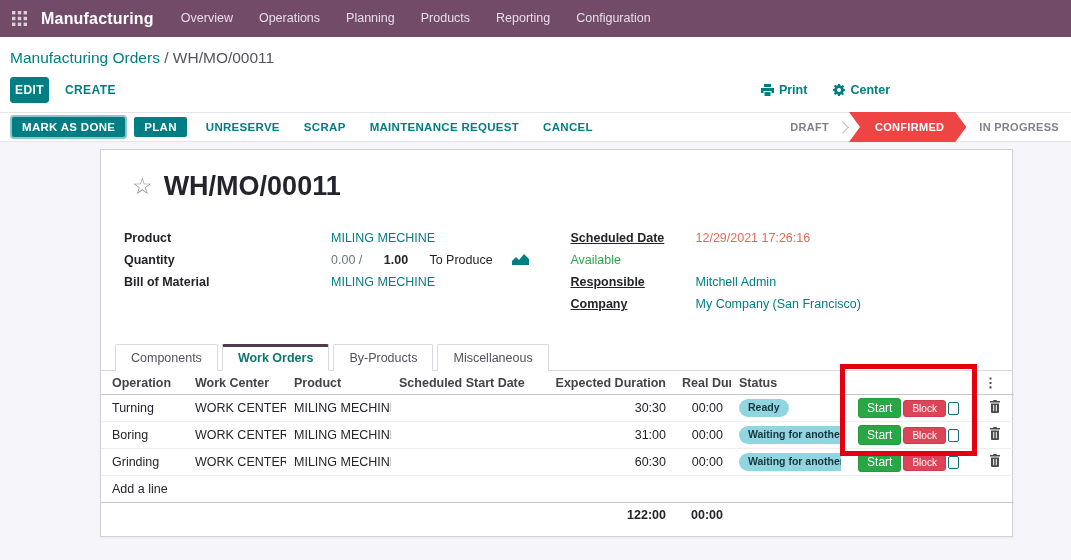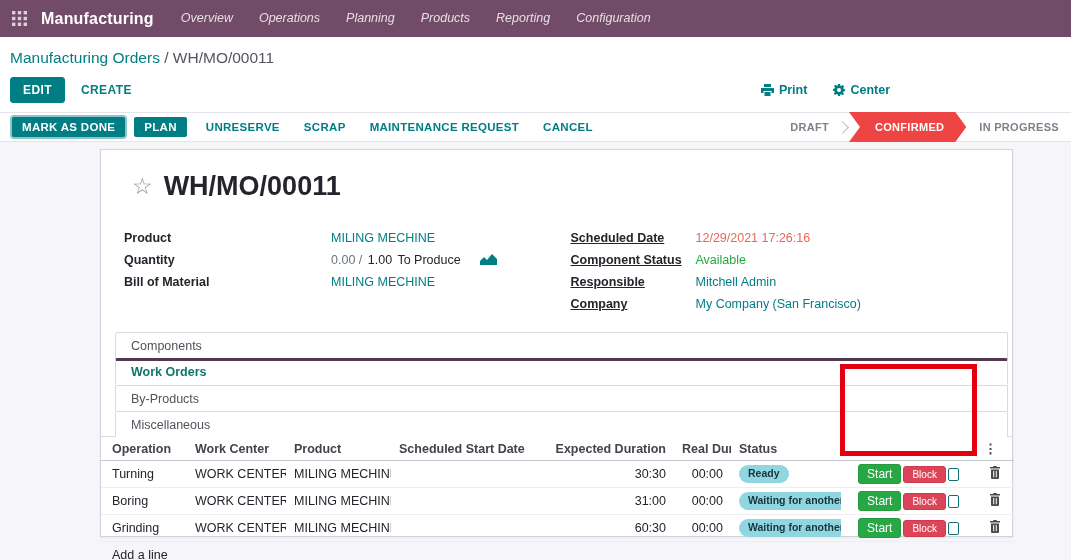--- a/index.html
+++ b/index.html
@@ -9,35 +9,35 @@
     background: #ffffff; overflow: hidden; position: relative;
   }
 
   
   .navbar {
     height: 37px; background: #714b67;
     display: flex; align-items: center; padding: 0 10px;
   }
   .apps-icon { display: inline-flex; margin: 0 4px 0 2px; cursor: pointer; }
   .brand { color: #ffffff; font-size: 16px; font-weight: 700; margin: 0 14px 0 10px; letter-spacing: .2px; }
-  .menu { display: flex; align-items: center; font-style: italic; }
+  .menu { display: flex; align-items: center; }
   .menu-item {
     color: #e8dee6; font-size: 12.5px; padding: 0 13px; cursor: pointer; line-height: 37px;
   }
 
   
   .breadcrumb-row { padding: 12px 10px 3px 10px; font-size: 15.5px; }
   .bc-parent { color: #017e84; cursor: pointer; text-decoration: none; }
   .bc-sep, .bc-current { color: #55555e; }
 
   
   .actions-row { display: flex; align-items: center; padding: 7px 181px 9px 10px; }
   .btn-edit {
     background: #017e84; color: #fff; border: 1px solid #017e84; border-radius: 3px;
-    font-size: 12px; font-weight: 700; letter-spacing: .4px; padding: 5px 12px;
+    font-size: 12px; font-weight: 700; letter-spacing: .4px; padding: 5px 4px;
     font-family: inherit; cursor: pointer;
   }
   .btn-create {
     background: none; border: none; color: #017e84; font-size: 12px; font-weight: 700;
     letter-spacing: .4px; margin-left: 16px; font-family: inherit; cursor: pointer;
   }
   .actions-spacer { flex: 1; }
   .action-link {
     display: inline-flex; align-items: center; gap: 5px; color: #017e84;
     font-size: 12.5px; font-weight: 700; margin-left: 26px; cursor: pointer;
@@ -89,25 +89,25 @@
   .fgroup.right { padding-left: 14px; }
   .frow { display: flex; line-height: 22px; font-size: 12.5px; }
   .flabel { font-weight: 700; color: #24242c; }
   .fgroup.left .flabel { width: 207px; flex: none; }
   .fgroup.right .flabel { width: 125px; flex: none; text-decoration: underline; }
   .fvalue { color: #24242c; }
   .fvalue.link { color: #017e84; cursor: pointer; }
   .fvalue.red { color: #ea6758; }
   .fvalue.green { color: #28a745; }
   .qty-muted { color: #6c757d; }
-  .qty-bold { font-weight: 400; color: #24242c; margin: 0 2px; }
+  .qty-bold { font-weight: 700; color: #24242c; margin: 0 18px; }
   .chart-icon { margin-left: 16px; display: inline-flex; vertical-align: -1px; cursor: pointer; }
 
   
-  .tabs { display: flex; margin-top: 16px; padding-left: 14px; border-bottom: 1px solid #d9d9e0; flex-direction: column; }
+  .tabs { display: flex; margin-top: 28px; padding-left: 14px; border-bottom: 1px solid #d9d9e0; }
   .tab {
     font-size: 12.5px; color: #52525c; background: #fff; padding: 6px 15px 5px 15px;
     border: 1px solid #d9d9e0; border-bottom: none; margin-right: 4px; cursor: pointer;
     border-radius: 2px 2px 0 0; position: relative; top: 1px;
   }
   .tab.active {
     color: #0f766e; font-weight: 700; border-top: 3px solid #52394d; padding-top: 4px;
     border-bottom: 1px solid #fff;
   }
 
@@ -256,21 +256,20 @@
           <span class="flabel">Bill of Material</span>
           <span class="fvalue link">MILING MECHINE</span>
         </div>
       </div>
       <div class="fgroup right">
         <div class="frow">
           <span class="flabel">Scheduled Date</span>
           <span class="fvalue red">12/29/2021 17:26:16</span>
         </div>
         <div class="frow">
-          <span class="flabel">Component Status</span>
           <span class="fvalue green">Available</span>
         </div>
         <div class="frow">
           <span class="flabel">Responsible</span>
           <span class="fvalue link">Mitchell Admin</span>
         </div>
         <div class="frow">
           <span class="flabel">Company</span>
           <span class="fvalue link">My Company (San Francisco)</span>
         </div>

